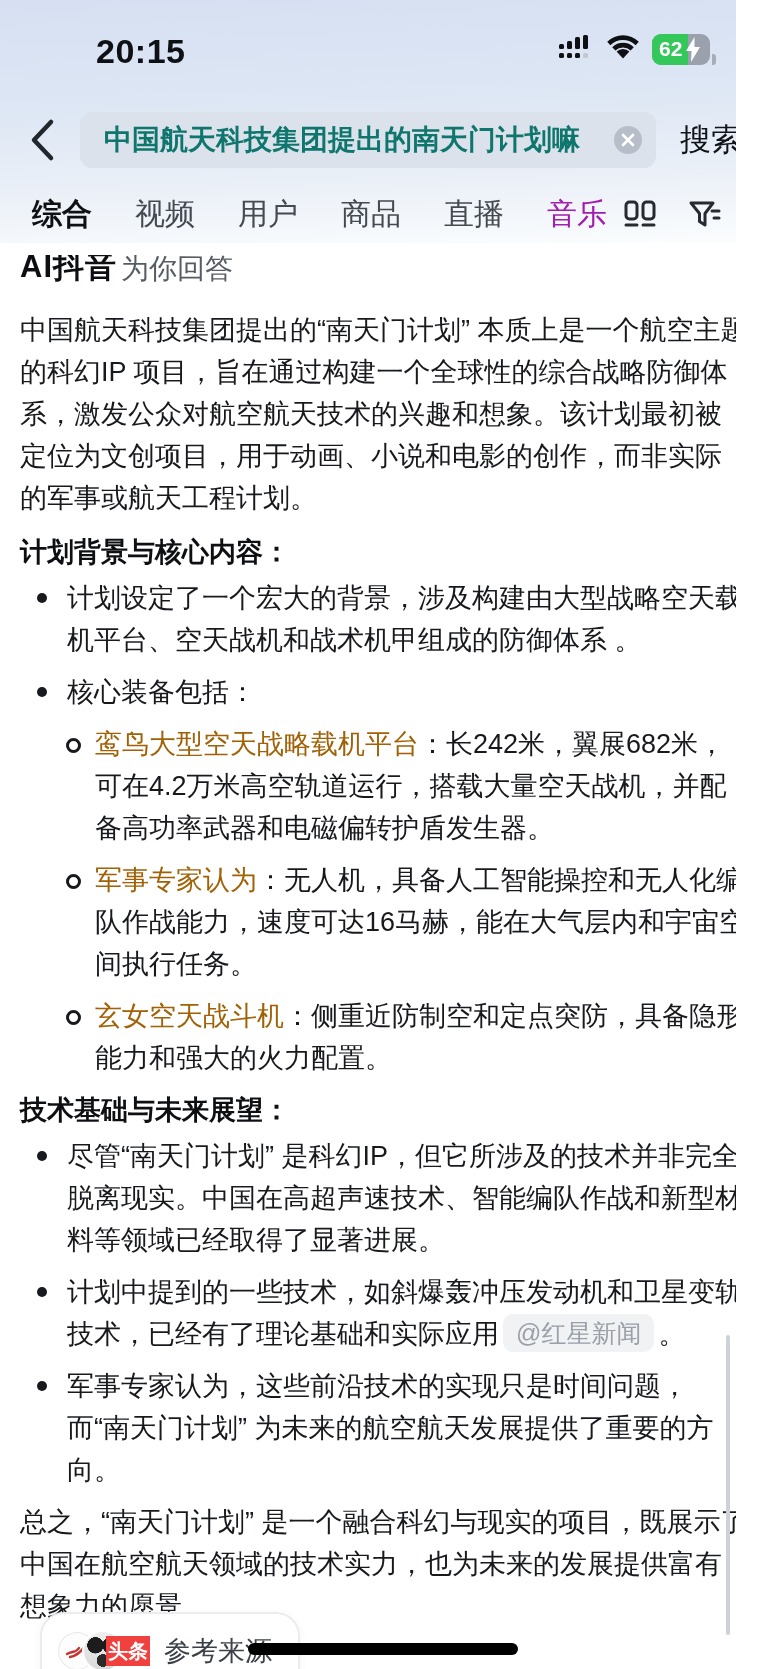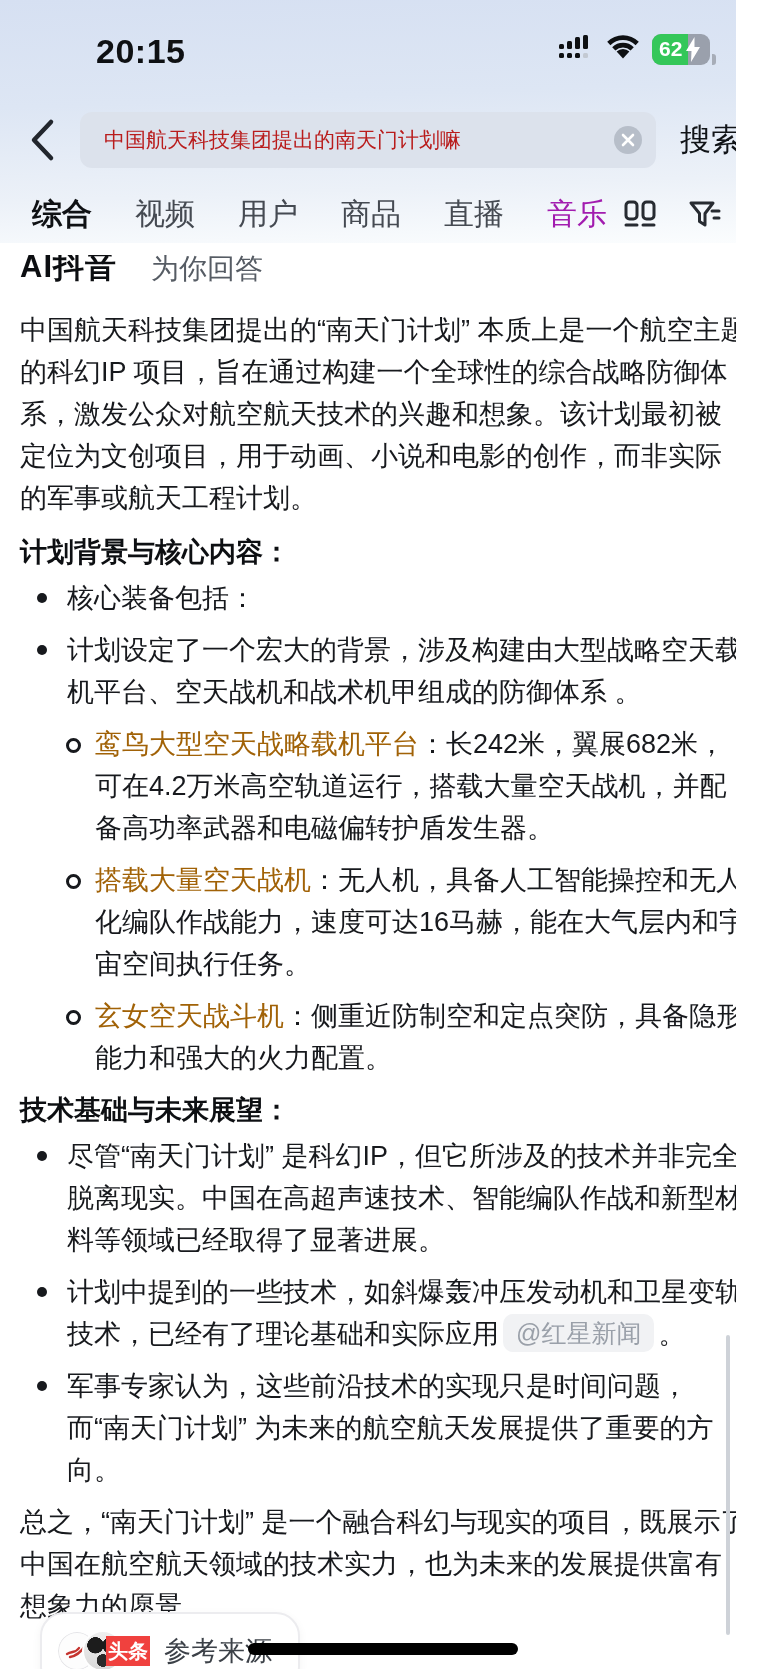--- a/index.html
+++ b/index.html
@@ -13,35 +13,35 @@
   .sticons{position:absolute;right:52px;top:4px;display:flex;align-items:center;gap:12px;}
   .batt{position:relative;width:58px;height:31px;border-radius:9px;background:#9aa0ac;overflow:hidden;}
   .batt-fill{position:absolute;left:0;top:0;height:100%;width:62%;background:#34c759;}
   .batt-num{position:absolute;left:7px;top:3px;font-size:21px;font-weight:700;color:#fff;z-index:2;}
   .batt-nub{width:4px;height:11px;background:#a7adb8;border-radius:0 3px 3px 0;margin-left:2px;}
   .bolt{position:absolute;left:33px;top:3px;z-index:3;}
   
   .searchrow{position:absolute;top:110px;left:0;width:768px;height:60px;display:flex;align-items:center;padding:0 26px;box-sizing:border-box;}
   .back{width:34px;height:48px;display:flex;align-items:center;justify-content:center;}
   .searchbox{flex:1;margin-left:20px;height:56px;background:#dce2ec;border-radius:12px;display:flex;align-items:center;padding:0 14px 0 22px;}
-  .searchbox input{flex:1;border:none;outline:none;background:transparent;font-size:21px;color:#b91c1c;font-family:inherit;}
+  .searchbox input{flex:1;border:none;outline:none;background:transparent;font-size:28px;color:#0f766e;font-family:inherit;font-weight:bold;}
   .clear{width:28px;height:28px;border-radius:50%;background:#b7bec9;display:flex;align-items:center;justify-content:center;flex:none;}
   .searchbtn{margin-left:24px;font-size:31px;color:#101317;font-weight:500;}
   
   .tabs{position:absolute;top:190px;left:0;width:768px;height:48px;display:flex;align-items:center;padding:0 32px;box-sizing:border-box;}
   .tab{font-size:30px;color:#454a52;margin-right:43px;white-space:nowrap;}
   .tab.active{color:#0f1114;font-weight:700;}
   .tab.faded{color:#a21caf;margin-right:12px;}
   .tabicon{display:flex;align-items:center;justify-content:center;}
   .tabicon.grid{margin-left:2px;}
   .tabicon.filter{margin-left:26px;}
   
   .card{position:absolute;top:243px;left:0;width:768px;background:#fff;padding:12px 20px 0;box-sizing:border-box;color:#17191d;}
   .ai-row{height:32px;overflow:hidden;margin-bottom:22px;}
-  .ai-row-inner{display:flex;align-items:flex-end;gap:34px;transform:translateY(-9px);}
+  .ai-row-inner{display:flex;align-items:flex-end;gap:4px;transform:translateY(-9px);}
   .ai-brand{font-size:31px;font-weight:800;color:#0c0e11;letter-spacing:1px;}
   .ai-sub{font-size:28px;color:#565c64;}
   .body-p{font-size:27px;line-height:42px;margin:0 0 12px;}
   .sec-title{font-size:27px;line-height:42px;font-weight:700;color:#0d0f12;margin:6px 0 4px;}
   .li{position:relative;font-size:27px;line-height:42px;margin:0 0 10px;}
   .li.l1{padding-left:47px;}
   .li.l2{padding-left:75px;}
   .dot1{position:absolute;left:17px;top:16px;width:10px;height:10px;border-radius:50%;background:#17191d;}
   .dot2{position:absolute;left:46px;top:15px;width:9px;height:9px;border-radius:50%;border:3px solid #17191d;background:transparent;}
   .term{font-weight:400;color:#a16207;}
@@ -155,34 +155,34 @@
         <span class="ai-sub">为你回答</span>
       </div>
     </div>
 
     <p class="body-p">中国航天科技集团提出的“南天门计划” 本质上是一个航空主题的科幻IP 项目，旨在通过构建一个全球性的综合战略防御体系，激发公众对航空航天技术的兴趣和想象。该计划最初被定位为文创项目，用于动画、小说和电影的创作，而非实际的军事或航天工程计划。</p>
 
     <div class="sec-title">计划背景与核心内容：</div>
 
     <div class="li l1">
       <span class="dot1"></span>
+      <span>计划设定了一个宏大的背景，涉及构建由大型战略空天载机平台、空天战机和战术机甲组成的防御体系 。</span>
+    </div>
+    <div class="li l1">
+      <span class="dot1"></span>
       <span>核心装备包括：</span>
-    </div>
-    <div class="li l1">
-      <span class="dot1"></span>
-      <span>计划设定了一个宏大的背景，涉及构建由大型战略空天载机平台、空天战机和战术机甲组成的防御体系 。</span>
     </div>
 
     <div class="li l2">
       <span class="dot2"></span>
       <span class="term">鸾鸟大型空天战略载机平台</span><span>：长242米，翼展682米，可在4.2万米高空轨道运行，搭载大量空天战机，并配备高功率武器和电磁偏转护盾发生器。</span>
     </div>
     <div class="li l2">
       <span class="dot2"></span>
-      <span class="term">搭载大量空天战机</span><span>：无人机，具备人工智能操控和无人化编队作战能力，速度可达16马赫，能在大气层内和宇宙空间执行任务。</span>
+      <span class="term">军事专家认为</span><span>：无人机，具备人工智能操控和无人化编队作战能力，速度可达16马赫，能在大气层内和宇宙空间执行任务。</span>
     </div>
     <div class="li l2">
       <span class="dot2"></span>
       <span class="term">玄女空天战斗机</span><span>：侧重近防制空和定点突防，具备隐形能力和强大的火力配置。</span>
     </div>
 
     <div class="sec-title">技术基础与未来展望：</div>
 
     <div class="li l1">
       <span class="dot1"></span>

